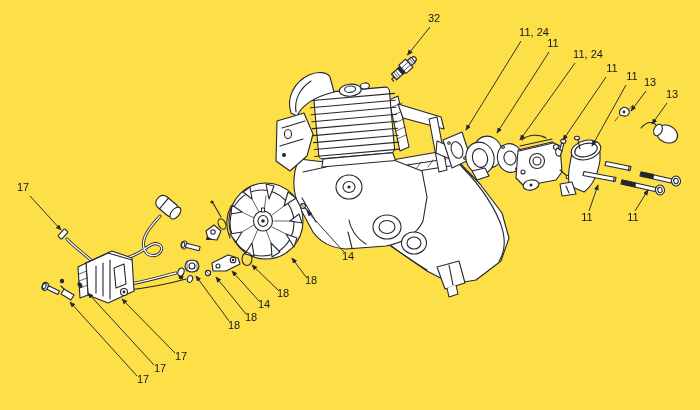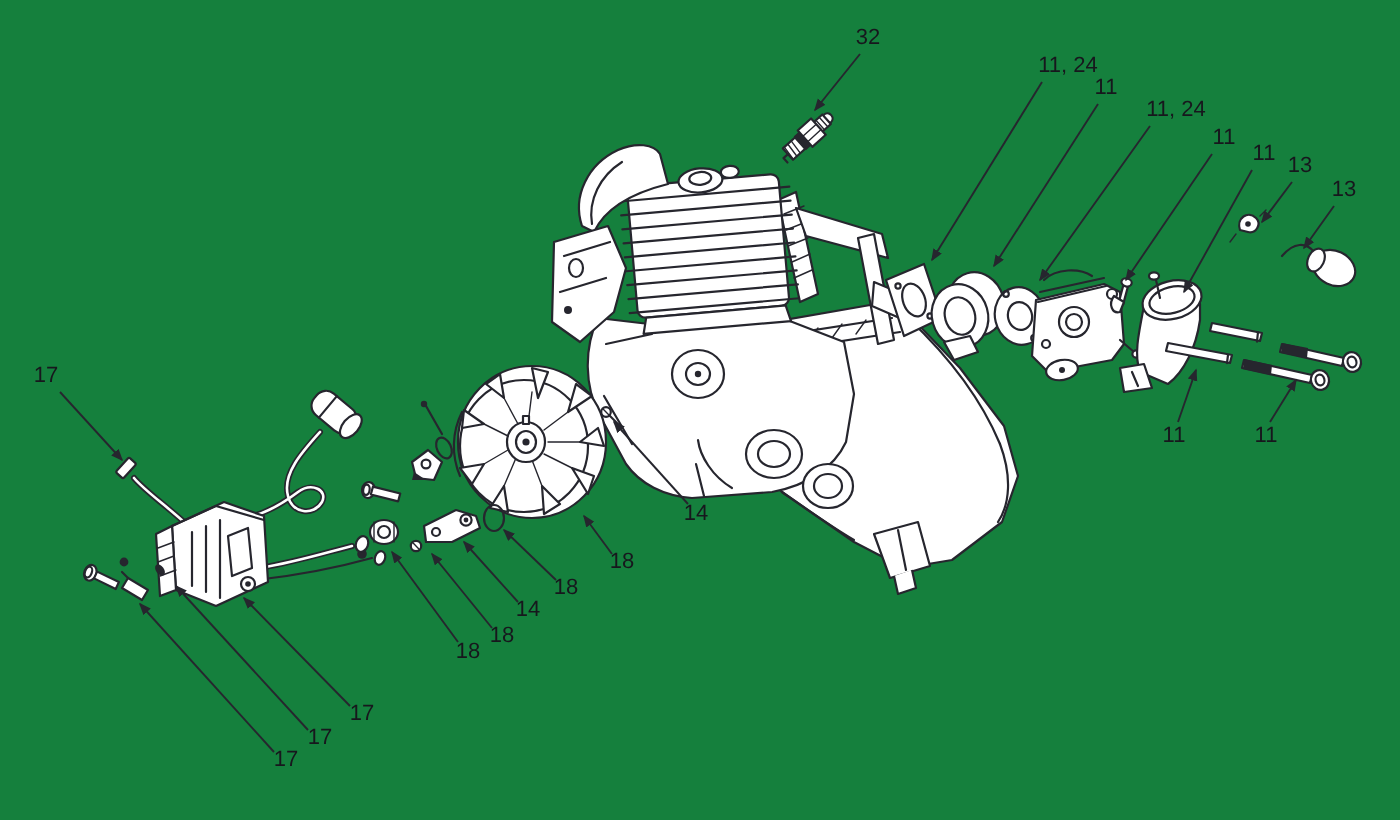--- a/index.html
+++ b/index.html
@@ -1,16 +1,16 @@
 <!DOCTYPE html>
 <html><head>
 <meta charset="utf-8">
 <style>
   html,body{margin:0;padding:0;background:#e8e8e8;}
-  .stage{position:relative;width:700px;height:410px;background:#15803d;overflow:hidden;
+  .stage{position:relative;width:700px;height:410px;background:#fde047;overflow:hidden;
          font-family:"Liberation Sans",sans-serif;}
   svg{display:block}
   .ln {fill:none;stroke:#26262e;stroke-width:1.1;stroke-linecap:round;stroke-linejoin:round}
   .thin {fill:none;stroke:#26262e;stroke-width:0.7;stroke-linecap:round}
   .fw {fill:#ffffff;stroke:#26262e;stroke-width:1.1;stroke-linejoin:round}
   .dk {fill:#26262e;stroke:none}
   .cableO{fill:none;stroke:#26262e;stroke-width:3;stroke-linecap:round}
   .cableI{fill:none;stroke:#ffffff;stroke-width:1.3;stroke-linecap:round}
   .leader{stroke:#26262e;stroke-width:0.95}
   text.lbl{font-family:"Liberation Sans",sans-serif;font-size:11px;fill:#17171d}

